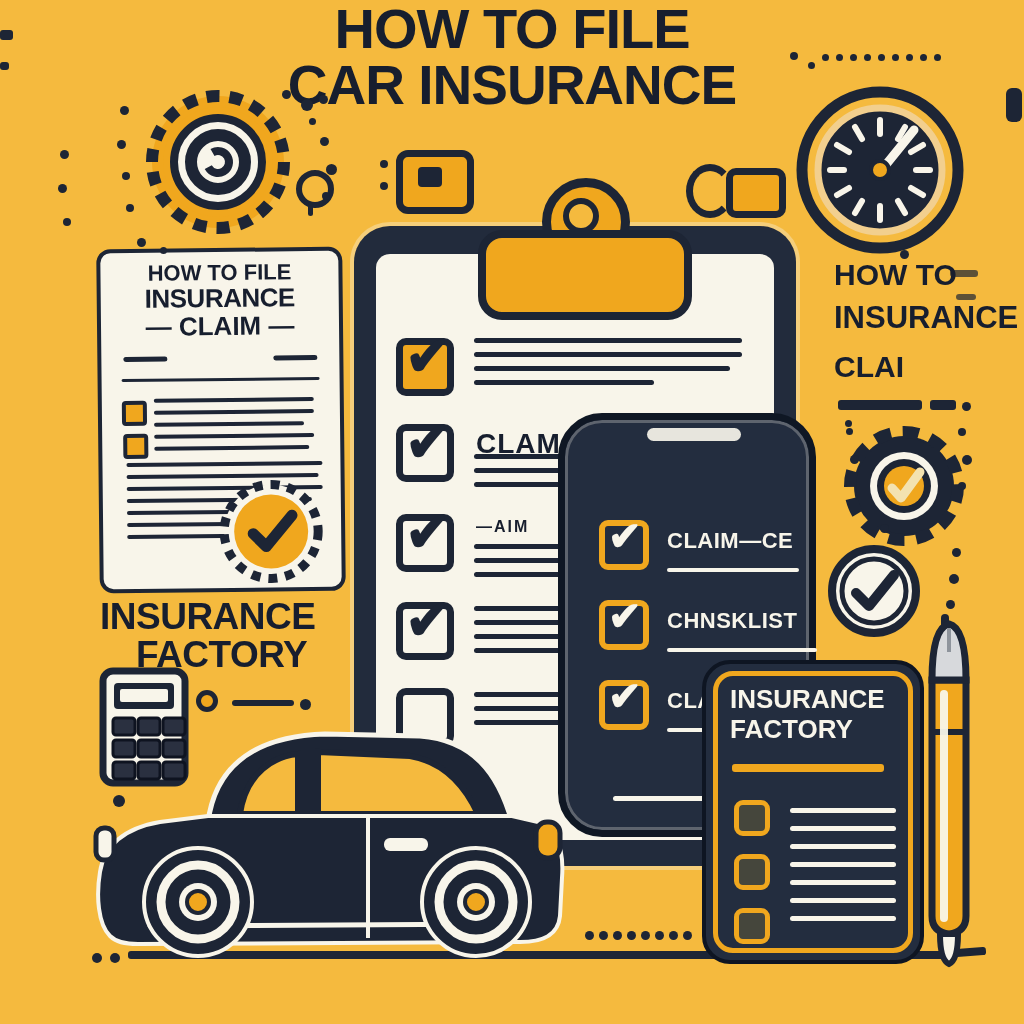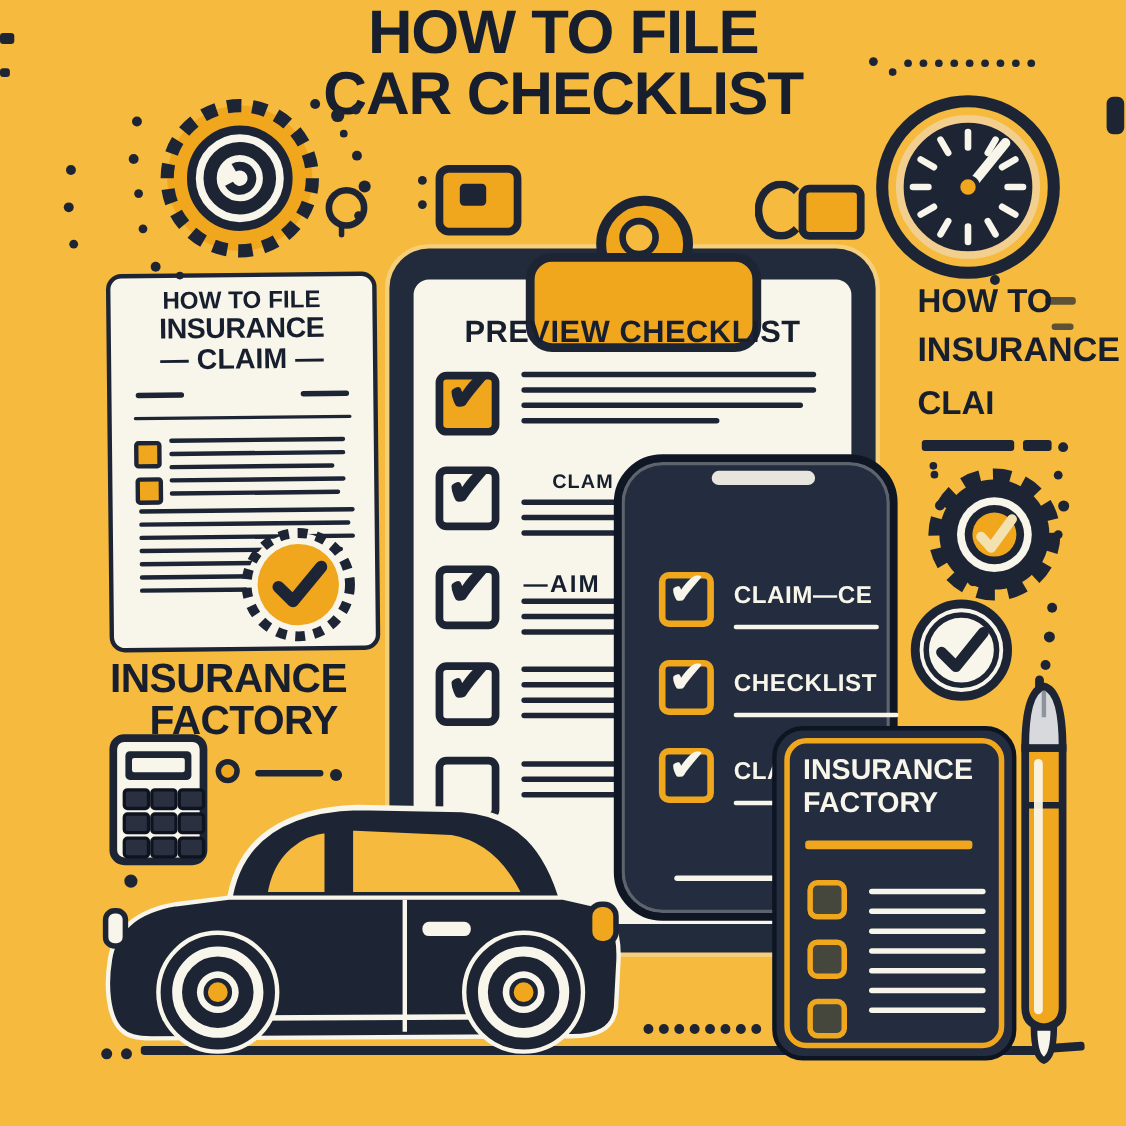--- a/index.html
+++ b/index.html
@@ -78,21 +78,21 @@
 
   svg{position:absolute;overflow:visible;}
 </style>
 </head>
 <body>
 
 <div id="stage">
 
   <div id="title" class="abs">
     <div class="t1">HOW TO FILE</div>
-    <div class="t2">CAR CHECKLIST</div>
+    <div class="t2">CAR INSURANCE</div>
   </div>
 
   <svg style="left:136px;top:80px;z-index:1" width="164" height="164" viewBox="0 0 164 164">
     <circle cx="82" cy="82" r="66" fill="#F0A71E" stroke="#1D2535" stroke-width="12" stroke-dasharray="13 10"></circle>
     <circle cx="82" cy="82" r="55" fill="#F0A71E"></circle>
     <circle cx="82" cy="82" r="44" fill="#F8F5EA" stroke="#1D2535" stroke-width="8"></circle>
     <circle cx="82" cy="82" r="27" fill="none" stroke="#1D2535" stroke-width="12"></circle>
     <circle cx="82" cy="82" r="16" fill="#F8F5EA"></circle>
     <circle cx="82" cy="82" r="11" fill="none" stroke="#1D2535" stroke-width="8" stroke-dasharray="52 18" transform="rotate(-120 82 82)"></circle>
   </svg>
@@ -146,38 +146,37 @@
       <circle cx="56" cy="56" r="37" fill="#F0A71E"></circle>
       <path d="M38,58 L51,71 L77,40" stroke="#1D2535" stroke-width="11" fill="none" stroke-linecap="round" stroke-linejoin="round"></path>
     </svg>
   </div>
 
   <div id="board" class="abs"></div>
   <div id="paper" class="abs"></div>
   <div id="clip-ring" class="abs"></div>
   <div id="clip-hole" class="abs"></div>
   <div id="clip-body" class="abs"></div>
-  <div id="clip-head" class="abs">PREVIEW CHECKLIST</div>
 
   <div class="cb gold" style="left:396px;top:338px;">
       <span class="ck">✔</span>
     </div>
   <div class="cb" style="left:396px;top:424px;">
       <span class="ck">✔</span>
     </div>
   <div class="cb" style="left:396px;top:514px;">
       <span class="ck">✔</span>
     </div>
   <div class="cb" style="left:396px;top:602px;">
       <span class="ck">✔</span>
     </div>
   <div class="cb" style="left:396px;top:688px;"></div>
 
-  <div class="clabel" style="left:476px;top:428px;font-size:18px;letter-spacing:1px;margin-left:26px;">CLAM</div>
-  <div class="clabel" style="left:476px;top:518px;font-size:22px;letter-spacing:2px;">—AIM</div>
+  <div class="clabel" style="left:476px;top:428px;font-size:28px;letter-spacing:1px;">CLAM</div>
+  <div class="clabel" style="left:476px;top:518px;font-size:16px;letter-spacing:2px;">—AIM</div>
   <div id="clip-lines" class="abs" style="left:376px;top:254px;width:398px;height:586px;z-index:2;">
       <div style="position: absolute; left: 98px; top: 84px; width: 268px; height: 4.5px; background: rgb(29, 37, 53); border-radius: 3px;"></div>
       <div style="position: absolute; left: 98px; top: 98px; width: 268px; height: 4.5px; background: rgb(29, 37, 53); border-radius: 3px;"></div>
       <div style="position: absolute; left: 98px; top: 112px; width: 256px; height: 4.5px; background: rgb(29, 37, 53); border-radius: 3px;"></div>
       <div style="position: absolute; left: 98px; top: 126px; width: 180px; height: 4.5px; background: rgb(29, 37, 53); border-radius: 3px;"></div>
       <div style="position: absolute; left: 98px; top: 200px; width: 268px; height: 4.5px; background: rgb(29, 37, 53); border-radius: 3px;"></div>
       <div style="position: absolute; left: 98px; top: 214px; width: 256px; height: 4.5px; background: rgb(29, 37, 53); border-radius: 3px;"></div>
       <div style="position: absolute; left: 98px; top: 228px; width: 268px; height: 4.5px; background: rgb(29, 37, 53); border-radius: 3px;"></div>
       <div style="position: absolute; left: 98px; top: 290px; width: 268px; height: 4.5px; background: rgb(29, 37, 53); border-radius: 3px;"></div>
       <div style="position: absolute; left: 98px; top: 304px; width: 260px; height: 4.5px; background: rgb(29, 37, 53); border-radius: 3px;"></div>
@@ -222,21 +221,21 @@
 
     <div class="pcb" style="left:34px;top:100px;">
         <span class="ck">✔</span>
       </div>
     <div class="plabel" style="left:102px;top:108px;">CLAIM—CE</div>
     <div class="wline" style="left:102px;top:148px;width:132px;height:4px;"></div>
 
     <div class="pcb" style="left:34px;top:180px;">
         <span class="ck">✔</span>
       </div>
-    <div class="plabel" style="left:102px;top:188px;">CHECKLIST</div>
+    <div class="plabel" style="left:102px;top:188px;">CHNSKLIST</div>
     <div class="wline" style="left:102px;top:228px;width:150px;height:4px;"></div>
 
     <div class="pcb" style="left:34px;top:260px;">
         <span class="ck">✔</span>
       </div>
     <div class="plabel" style="left:102px;top:268px;">CLA</div>
     <div class="wline" style="left:102px;top:308px;width:96px;height:4px;"></div>
 
     <div class="wline" style="left:48px;top:376px;width:170px;height:5px;"></div>
   </div>

